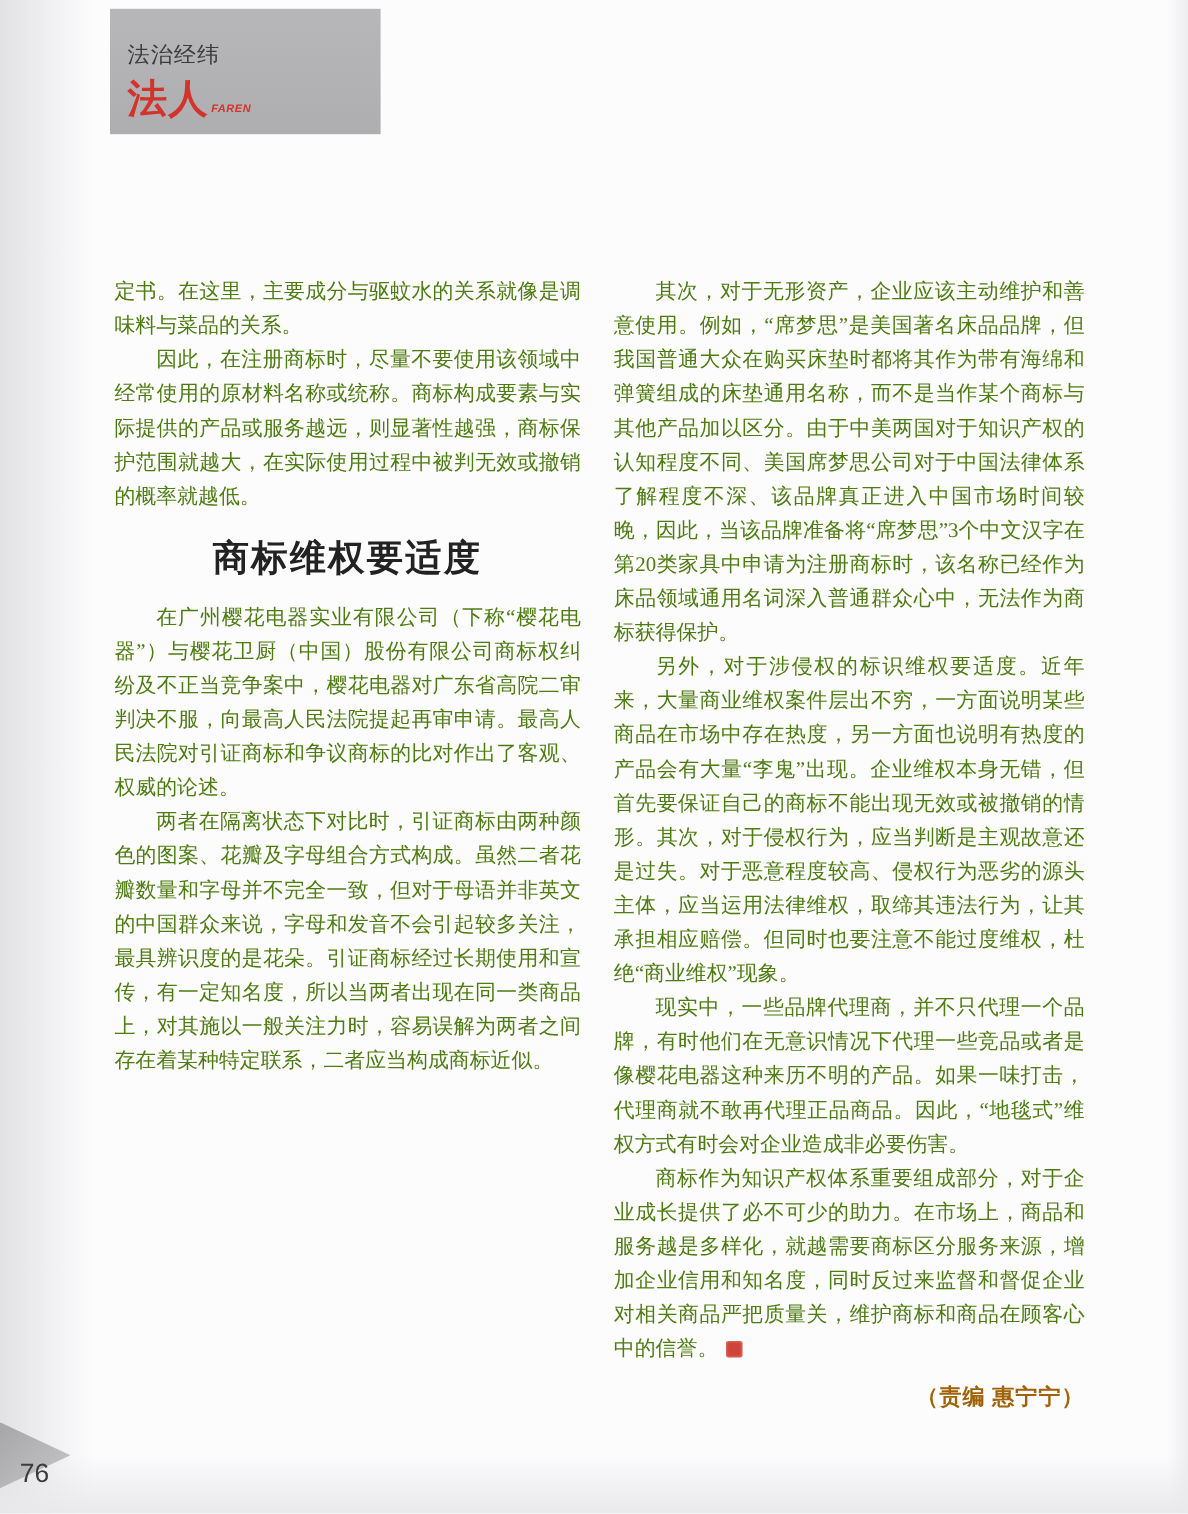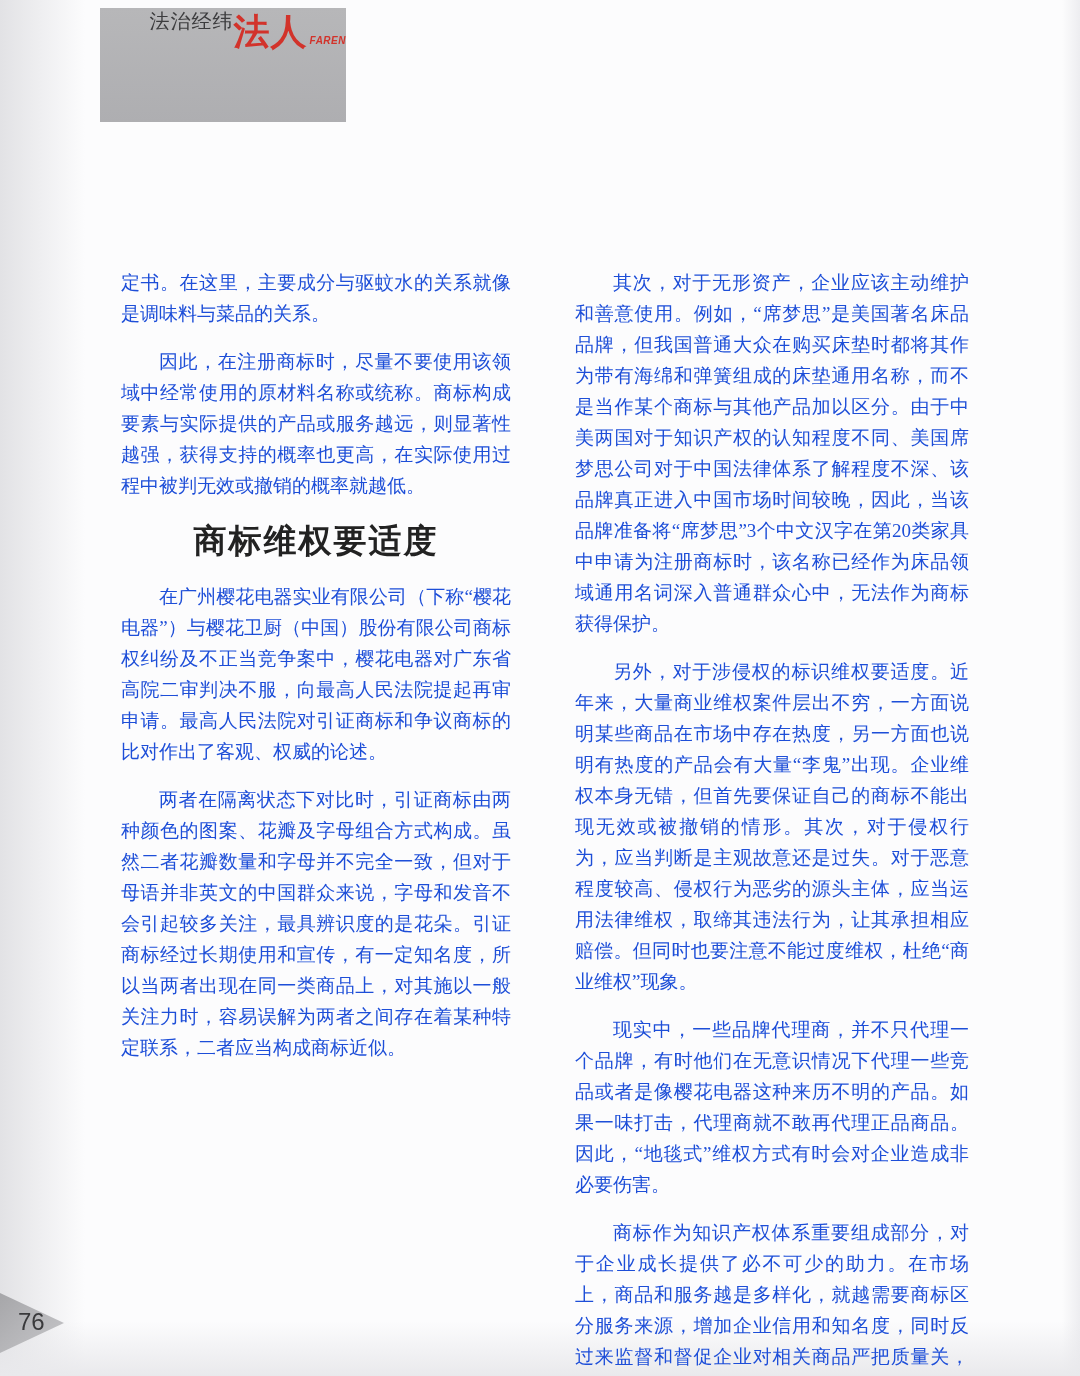--- a/index.html
+++ b/index.html
@@ -27,21 +27,21 @@
     background: linear-gradient(270deg, #ededf0 0%, rgba(255,255,255,0) 100%);
     pointer-events: none;
   }
 
   
   .header-tag {
     position: absolute; left: 100px; top: 8px;
     width: 246px; height: 114px;
     background: linear-gradient(180deg, #b7b7b9 0%, #aeaeb1 100%);
     box-sizing: border-box;
-    display: flex; flex-direction: row; justify-content: flex-end;
+    display: flex; flex-direction: column; justify-content: flex-end;
     padding: 0 0 7px 16px;
   }
   .section-label {
     font-family: "Liberation Sans", sans-serif;
     font-size: 20px; color: #3c3c3e; letter-spacing: 1px;
     margin-bottom: 3px;
   }
   .logo-row { display: flex; align-items: baseline; }
   .logo-cn {
     font-family: "Liberation Serif", serif;
@@ -56,24 +56,24 @@
   }
 
   
   .col {
     position: absolute; top: 250px;
   }
   .col-left  { left: 104px; width: 424px; }
   .col-right { left: 558px; width: 428px; }
 
   .para {
-    margin: 17px;
+    margin: 0;
     font-size: 19px;
     line-height: 31px;
-    color: #1d4ed8;
+    color: #4d7c0f;
     text-align: justify;
     text-justify: inter-character;
   }
   .para.indent { text-indent: 2em; }
 
   .col-heading {
     font-family: "Liberation Sans", sans-serif;
     font-size: 33px; font-weight: bold; color: #222;
     text-align: center; letter-spacing: 2px;
     margin: 18px 0 16px 0;
@@ -102,21 +102,21 @@
     position: absolute; left: 0; top: 1293px;
     width: 64px; height: 60px;
   }
   .pagenum-triangle {
     position: absolute; left: 0; top: 0;
     width: 100%; height: 100%;
     background: linear-gradient(135deg, #a6a6a9 0%, #c7c7ca 100%);
     clip-path: polygon(0 0, 100% 50%, 0 100%);
   }
   .pagenum {
-    position: absolute; left: 18px; top: 15px;
+    position: absolute; left: 18px; top: 33px;
     font-family: "Liberation Sans", sans-serif;
     font-size: 24px; color: #3a3a3c;
   }
 </style>
 </head>
 <body>
 
 <div class="edge-left"></div>
 <div class="edge-right"></div>
 <div class="edge-bottom"></div>
@@ -124,21 +124,21 @@
 <div class="header-tag">
   <div class="section-label">法治经纬</div>
   <div class="logo-row">
     <span class="logo-cn">法人</span>
     <span class="logo-en">FAREN</span>
   </div>
 </div>
 
 <div class="col col-left" id="col-left">
     <p class="para">定书。在这里，主要成分与驱蚊水的关系就像是调味料与菜品的关系。</p>
-    <p class="para indent">因此，在注册商标时，尽量不要使用该领域中经常使用的原材料名称或统称。商标构成要素与实际提供的产品或服务越远，则显著性越强，获得支持的概率也更高，在实际使用过程中被判无效或撤销的概率就越低。</p>
+    <p class="para indent">因此，在注册商标时，尽量不要使用该领域中经常使用的原材料名称或统称。商标构成要素与实际提供的产品或服务越远，则显著性越强，商标保护范围就越大，在实际使用过程中被判无效或撤销的概率就越低。</p>
     <h2 class="col-heading">商标维权要适度</h2>
     <p class="para indent">在广州樱花电器实业有限公司（下称“樱花电器”）与樱花卫厨（中国）股份有限公司商标权纠纷及不正当竞争案中，樱花电器对广东省高院二审判决不服，向最高人民法院提起再审申请。最高人民法院对引证商标和争议商标的比对作出了客观、权威的论述。</p>
     <p class="para indent">两者在隔离状态下对比时，引证商标由两种颜色的图案、花瓣及字母组合方式构成。虽然二者花瓣数量和字母并不完全一致，但对于母语并非英文的中国群众来说，字母和发音不会引起较多关注，最具辨识度的是花朵。引证商标经过长期使用和宣传，有一定知名度，所以当两者出现在同一类商品上，对其施以一般关注力时，容易误解为两者之间存在着某种特定联系，二者应当构成商标近似。</p>
   </div>
 <div class="col col-right" id="col-right">
 
     <p class="para indent">其次，对于无形资产，企业应该主动维护和善意使用。例如，“席梦思”是美国著名床品品牌，但我国普通大众在购买床垫时都将其作为带有海绵和弹簧组成的床垫通用名称，而不是当作某个商标与其他产品加以区分。由于中美两国对于知识产权的认知程度不同、美国席梦思公司对于中国法律体系了解程度不深、该品牌真正进入中国市场时间较晚，因此，当该品牌准备将“席梦思”3个中文汉字在第20类家具中申请为注册商标时，该名称已经作为床品领域通用名词深入普通群众心中，无法作为商标获得保护。</p>
     <p class="para indent">另外，对于涉侵权的标识维权要适度。近年来，大量商业维权案件层出不穷，一方面说明某些商品在市场中存在热度，另一方面也说明有热度的产品会有大量“李鬼”出现。企业维权本身无错，但首先要保证自己的商标不能出现无效或被撤销的情形。其次，对于侵权行为，应当判断是主观故意还是过失。对于恶意程度较高、侵权行为恶劣的源头主体，应当运用法律维权，取缔其违法行为，让其承担相应赔偿。但同时也要注意不能过度维权，杜绝“商业维权”现象。</p>
     <p class="para indent">现实中，一些品牌代理商，并不只代理一个品牌，有时他们在无意识情况下代理一些竞品或者是像樱花电器这种来历不明的产品。如果一味打击，代理商就不敢再代理正品商品。因此，“地毯式”维权方式有时会对企业造成非必要伤害。</p>
     <p class="para indent">商标作为知识产权体系重要组成部分，对于企业成长提供了必不可少的助力。在市场上，商品和服务越是多样化，就越需要商标区分服务来源，增加企业信用和知名度，同时反过来监督和督促企业对相关商品严把质量关，维护商标和商品在顾客心中的信誉。<span class="seal"></span></p>

